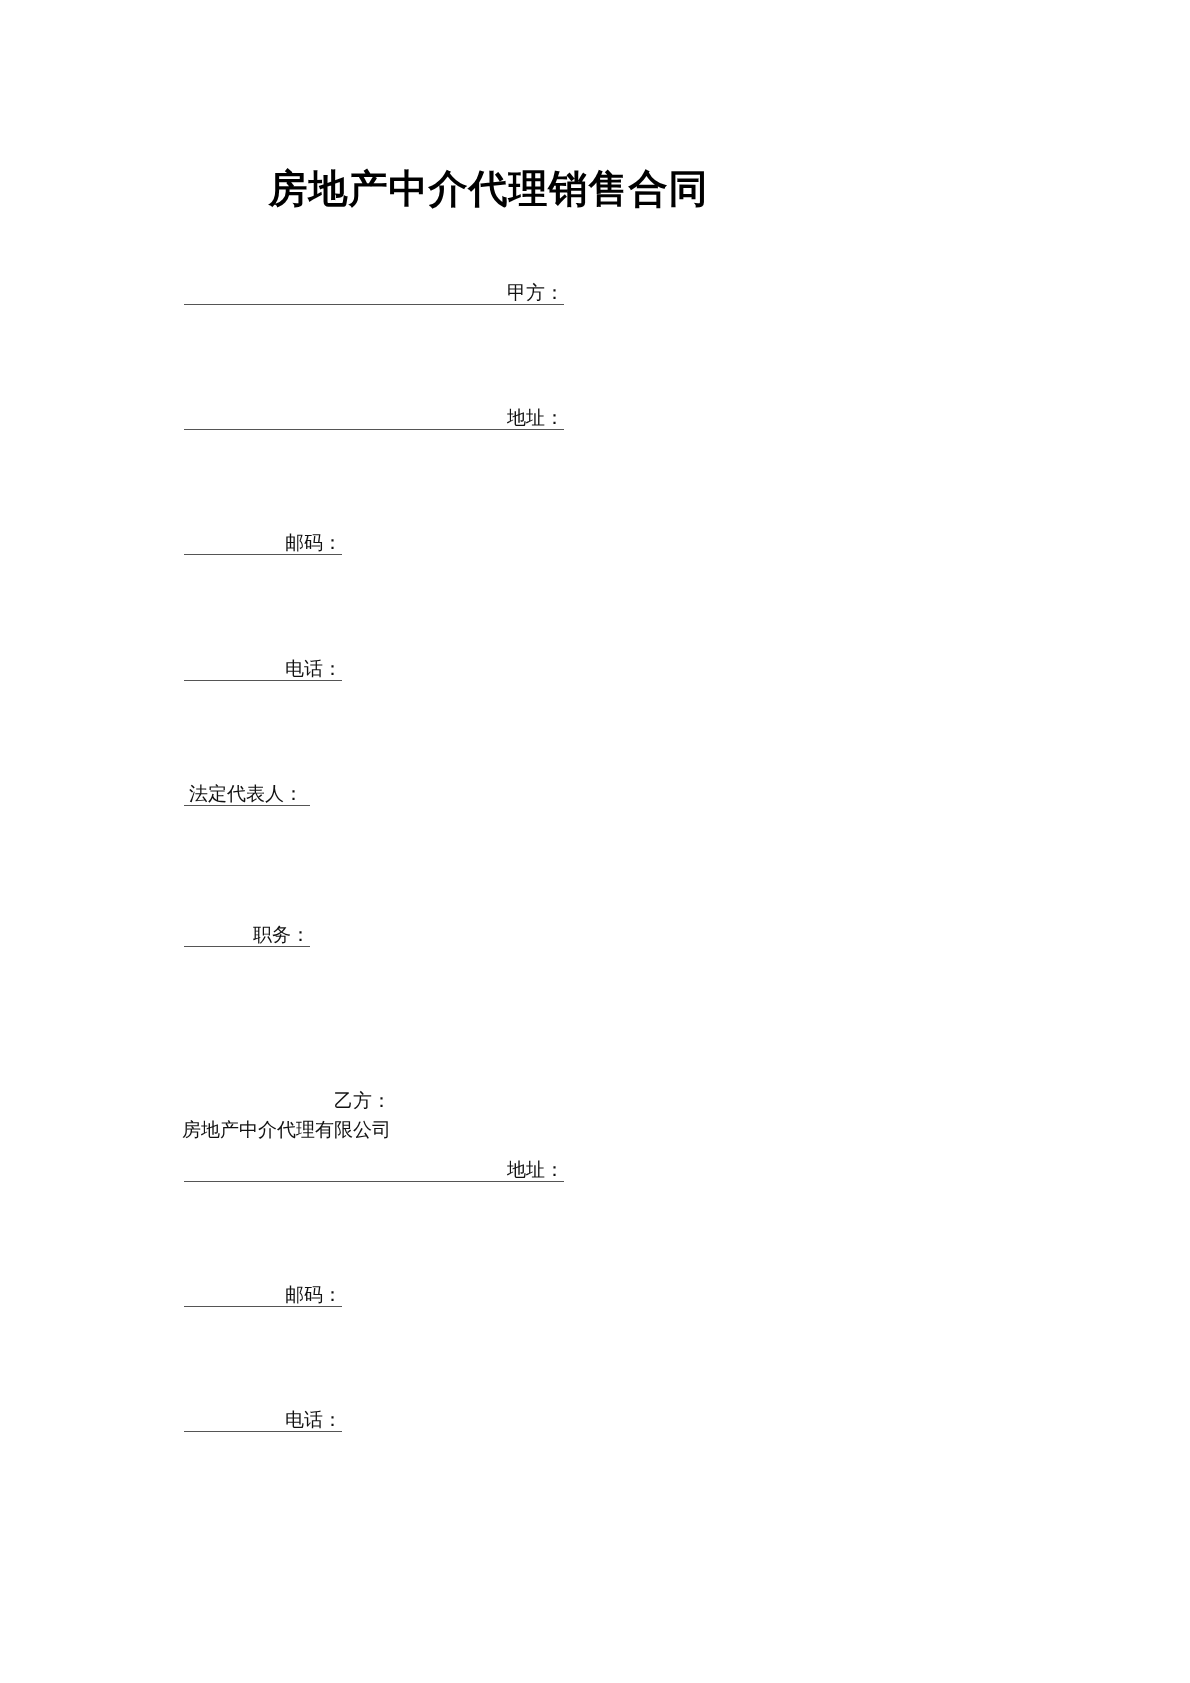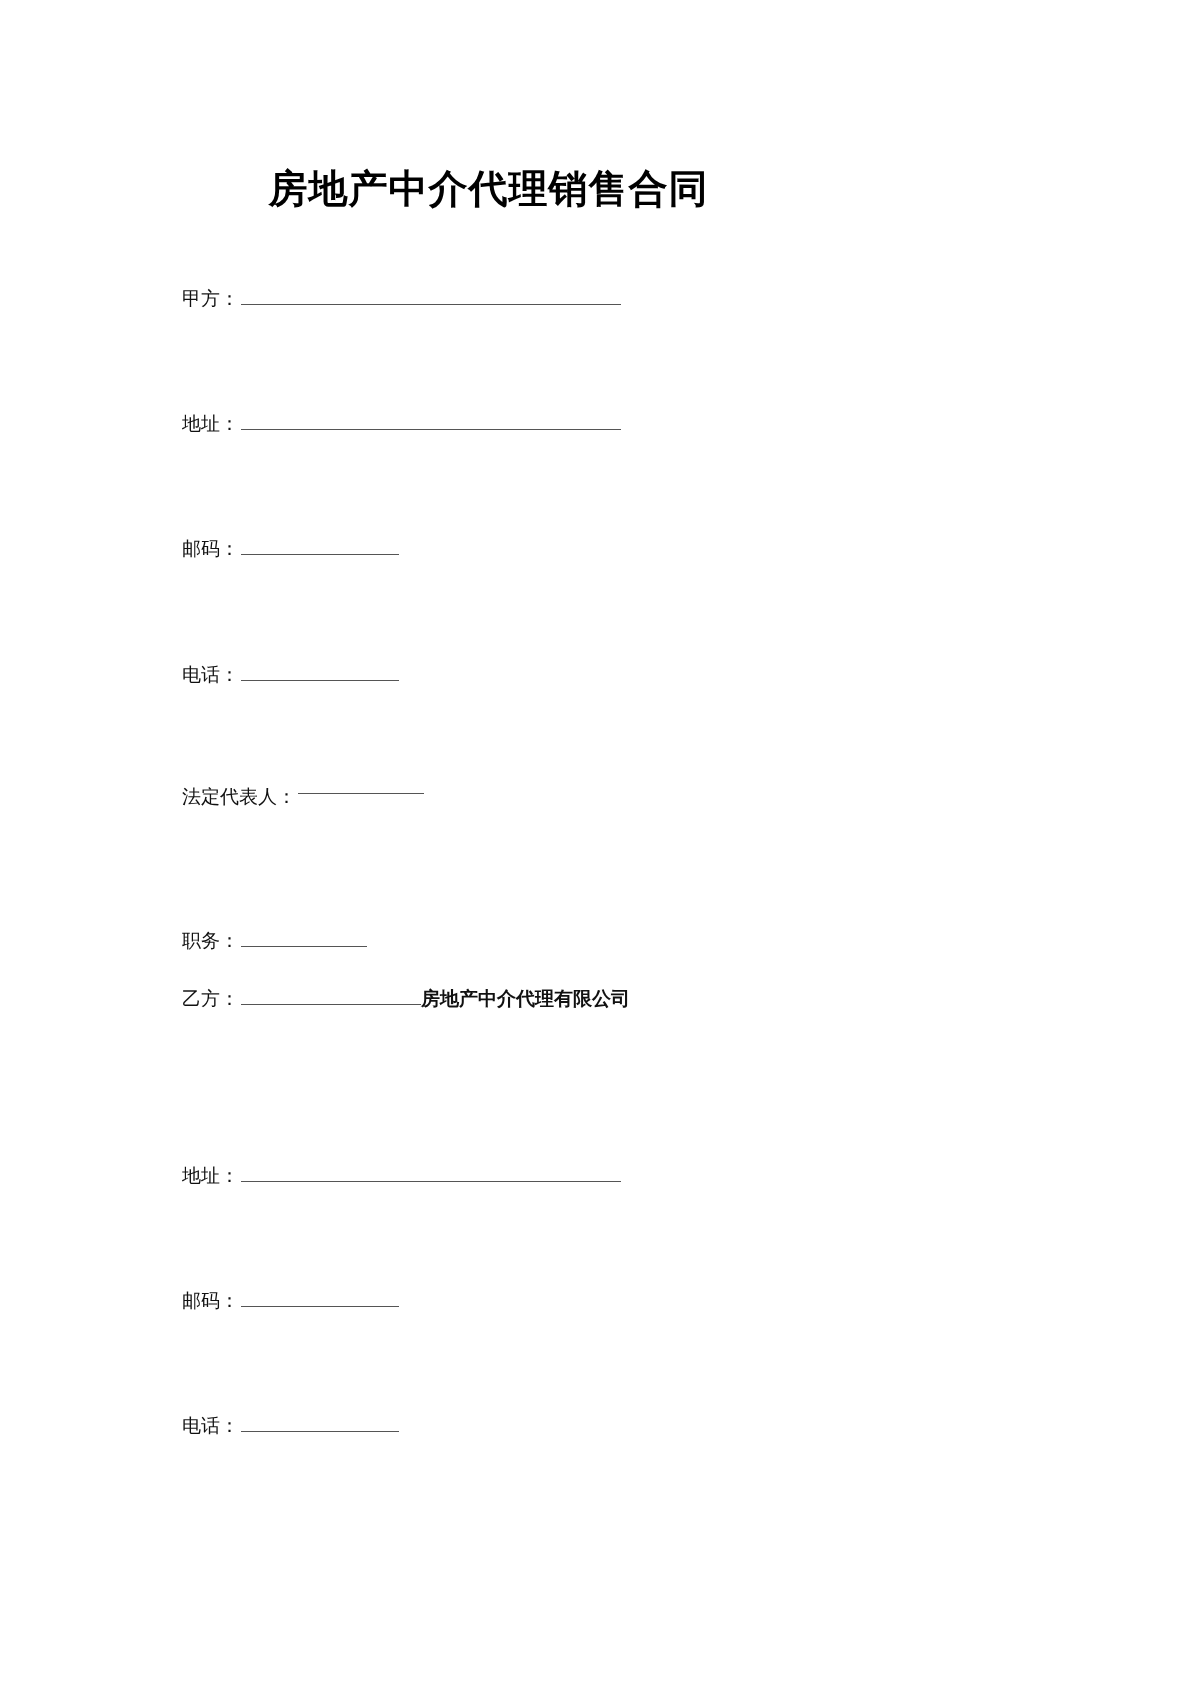--- a/index.html
+++ b/index.html
@@ -10,28 +10,28 @@
     }
     .title {
       position: absolute; left: 0; width: 977px; top: 162px;
       text-align: center; font-size: 39px; font-weight: bold;
       letter-spacing: 1px; color: #000;
       font-family: "DejaVu Serif", "Liberation Serif", serif;
     }
     .row {
       position: absolute; left: 182px; height: 30px;
       display: flex; align-items: flex-end;
-      font-size: 19px; line-height: 24px; white-space: nowrap;
+      font-size: 19px; line-height: 24px; white-space: nowrap; flex-direction: column;
     }
     .label { display: inline-block; }
     .blank {
       display: inline-block; height: 1px; background: #555555;
       margin-bottom: 5px; margin-left: 2px;
     }
-    .suffix { display: inline-block; font-weight: bold; }
+    .suffix { display: inline-block; }
   </style>
 </head>
 <body>
 
 <div class="title">房地产中介代理销售合同</div>
 
 <div class="row" style="top:280px;">
   <span class="label">甲方：</span>
   <span class="blank" style="width:380px;"></span>
 </div>
@@ -54,21 +54,21 @@
 <div class="row" style="top:781px;align-items:center;">
   <span class="label">法定代表人：</span>
   <span class="blank" style="width:126px;"></span>
 </div>
 
 <div class="row" style="top:906px;margin-top:16px;">
   <span class="label">职务：</span>
   <span class="blank" style="width:126px;"></span>
 </div>
 
-<div class="row" style="top:980px;">
+<div class="row" style="top:1088px;">
   <span class="label">乙方：</span>
   <span class="blank" style="width:180px;"></span>
   <span class="suffix">房地产中介代理有限公司</span>
 </div>
 
 <div class="row" style="top:1157px;">
   <span class="label">地址：</span>
   <span class="blank" style="width:380px;"></span>
 </div>
 

